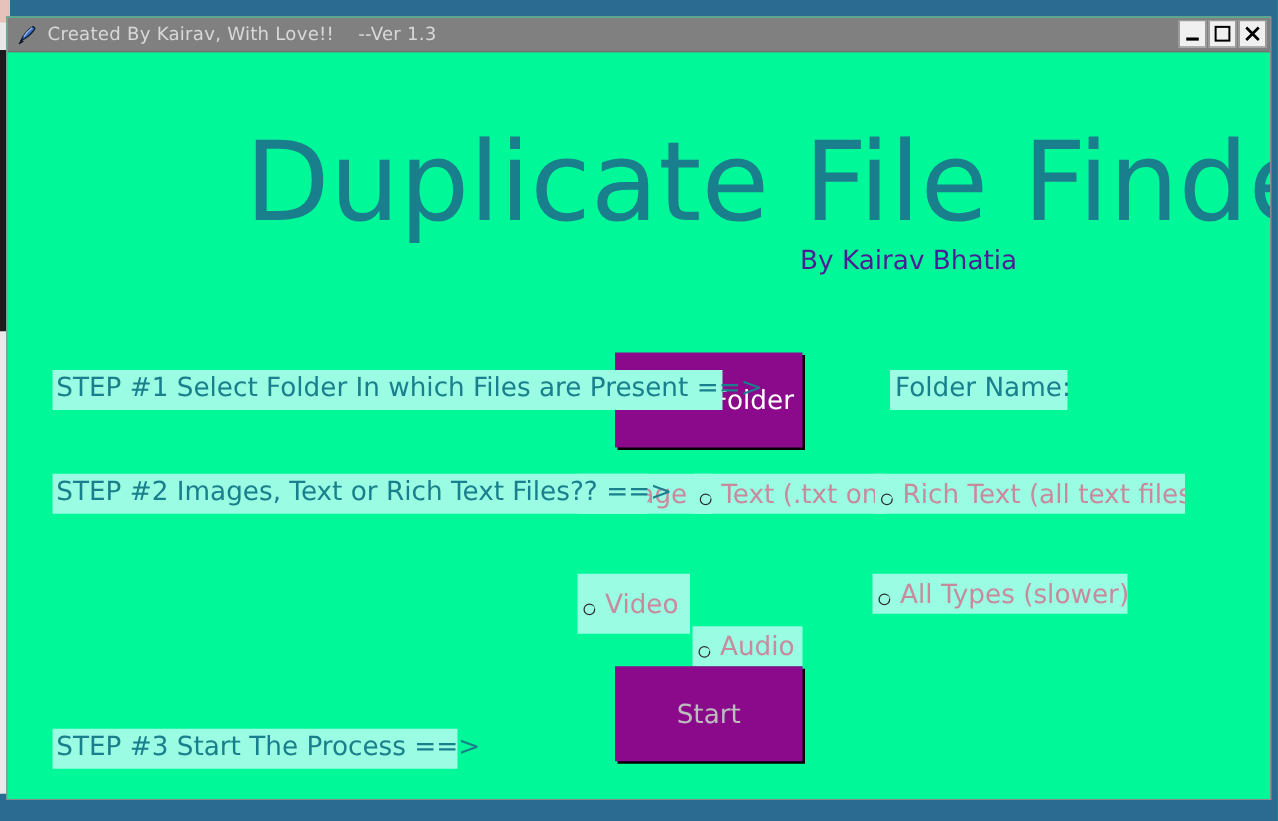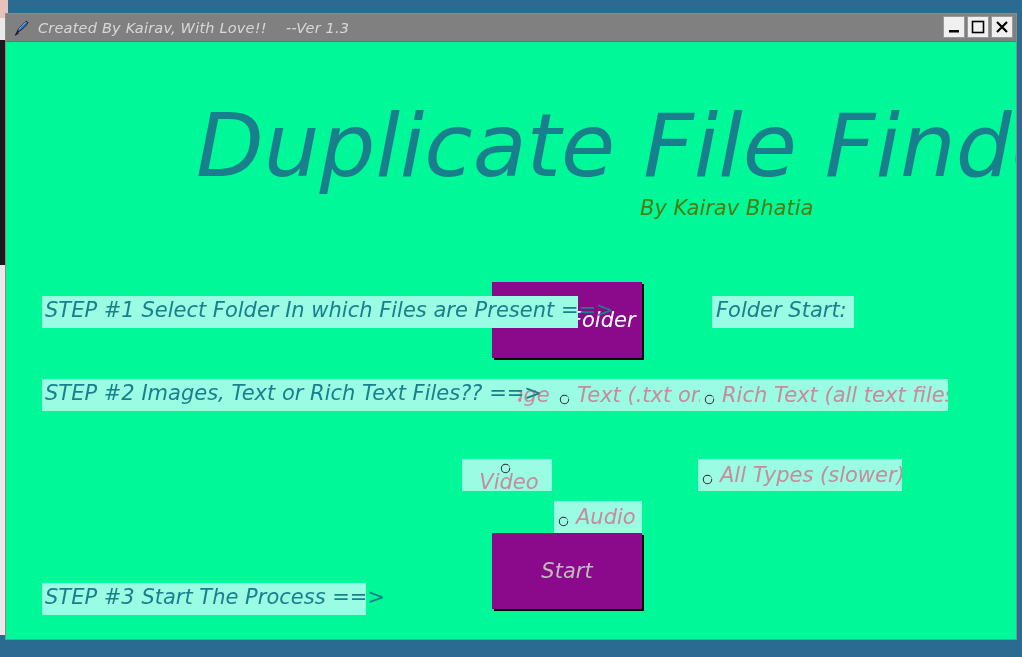--- a/index.html
+++ b/index.html
@@ -51,21 +51,20 @@
   #window {
     position: absolute;
     left: 5px;
     top: 13px;
     width: 1012px;
     height: 627px;
     background: #00f898;
     border: 1px solid #8b8b8b;
     box-sizing: border-box;
     overflow: hidden;
-    font-style: italic;
   }
   .titlebar {
     position: relative;
     height: 28px;
     background: #808080;
     display: flex;
     align-items: center;
     box-sizing: border-box;
     border-bottom: 1px solid #6e6e6e;
   }
@@ -119,21 +118,21 @@
     line-height: 1;
     color: #1a7f8c;
     font-family: "DejaVu Sans", sans-serif;
     white-space: nowrap;
   }
   .app-subtitle {
     position: absolute;
     left: 634px;
     top: 154px;
     font-size: 21px;
-    color: #4d7c0f;
+    color: #4c1d95;
     font-family: "DejaVu Sans", sans-serif;
     white-space: nowrap;
   }
   .step-label {
     position: absolute;
     background: #99fce3;
     color: #1a7f8c;
     font-size: 21px;
     font-family: "DejaVu Sans", sans-serif;
     white-space: nowrap;
@@ -233,21 +232,21 @@
 
     <div class="client">
 
       <div class="app-title">Duplicate File Finder</div>
       <div class="app-subtitle">By Kairav Bhatia</div>
 
       <div class="purple-btn folder-btn" style="left:486px; top:240px; width:150px; height:76px;">Select Folder</div>
 
       <div class="step-label" style="left:36px; top:254px; width:536px; height:32px;">STEP #1  Select Folder In which Files are Present ==&gt;</div>
 
-      <div class="folder-name-label" style="left:706px; top:254px; width:142px; height:32px;">Folder Start:</div>
+      <div class="folder-name-label" style="left:706px; top:254px; width:142px; height:32px;">Folder Name:</div>
 
       <div class="radio" style="left:456px; top:337px; width:108px; height:32px;">
         <span class="dot">
           <svg viewBox="0 0 12 12" width="11" height="11">
             <circle cx="6" cy="6" r="4.6" fill="#99fce3" stroke="#2b2b2b" stroke-width="1.1"></circle>
             <path d="M8.4 3.2 A4.6 4.6 0 0 1 10.1 5.4" stroke="#99fce3" stroke-width="1.6" fill="none"></path>
           </svg>
         </span>
         <span class="rlabel">Image</span>
       </div>
@@ -267,21 +266,21 @@
           <svg viewBox="0 0 12 12" width="11" height="11">
             <circle cx="6" cy="6" r="4.6" fill="#99fce3" stroke="#2b2b2b" stroke-width="1.1"></circle>
             <path d="M8.4 3.2 A4.6 4.6 0 0 1 10.1 5.4" stroke="#99fce3" stroke-width="1.6" fill="none"></path>
           </svg>
         </span>
         <span class="rlabel">Rich Text (all text files)</span>
       </div>
 
       <div class="step-label" style="left:36px; top:337px; width:476px; height:32px;">STEP #2  Images, Text or Rich Text Files?? ==&gt;</div>
 
-      <div class="radio" style="left:456px; top:417px; width:90px; height:32px;flex-direction:column;">
+      <div class="radio" style="left:456px; top:417px; width:90px; height:48px;">
         <span class="dot">
           <svg viewBox="0 0 12 12" width="11" height="11">
             <circle cx="6" cy="6" r="4.6" fill="#99fce3" stroke="#2b2b2b" stroke-width="1.1"></circle>
             <path d="M8.4 3.2 A4.6 4.6 0 0 1 10.1 5.4" stroke="#99fce3" stroke-width="1.6" fill="none"></path>
           </svg>
         </span>
         <span class="rlabel">Video</span>
       </div>
 
       <div class="radio" style="left:548px; top:417px; width:88px; height:32px;margin-top:42px;">

